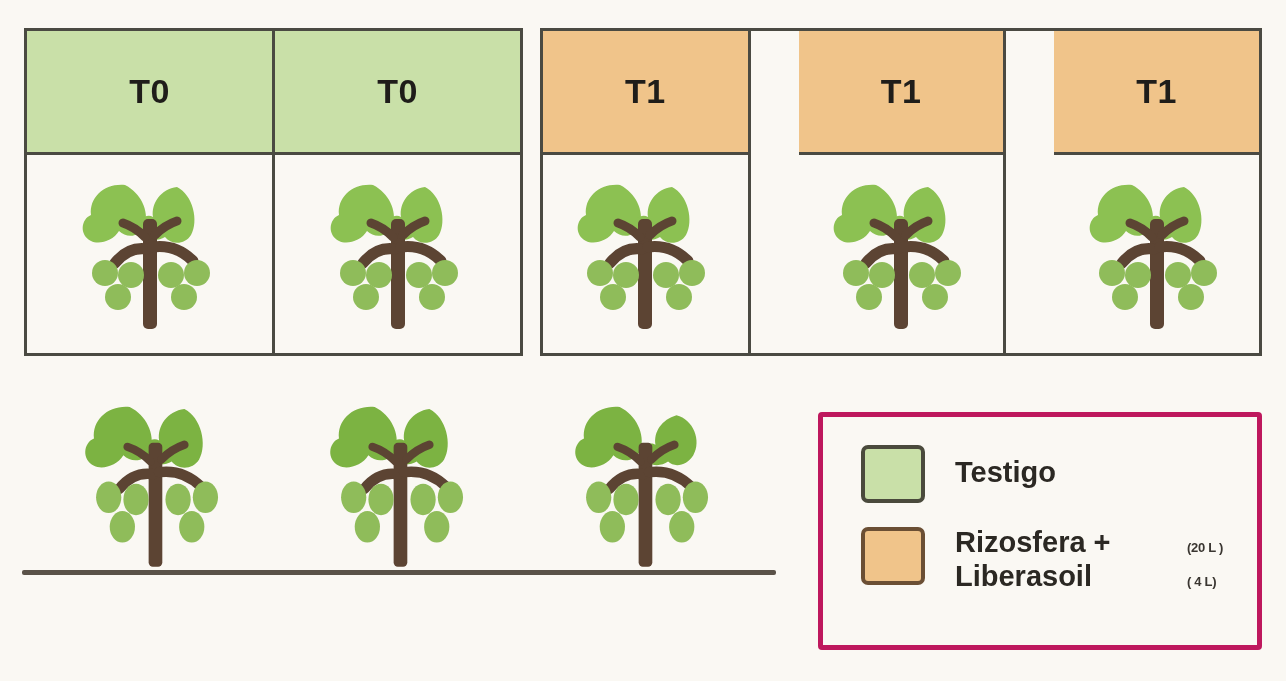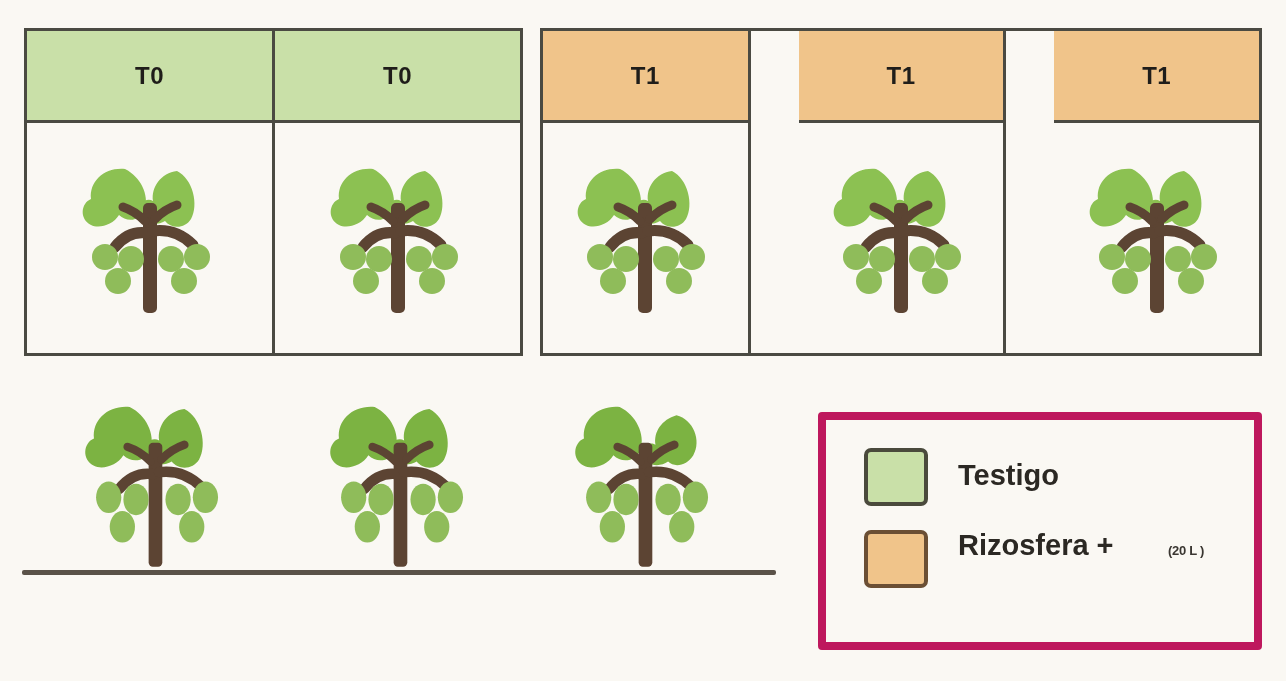--- a/index.html
+++ b/index.html
@@ -37,26 +37,26 @@
   .plot-col {
     flex: 1 1 0;
     display: flex;
     flex-direction: column;
     border-right: 3px solid #4a4a42;
     min-width: 0;
   }
   .plot-col:last-child { border-right: none; }
 
   .plot-header {
-    height: 92px;
+    height: 124px;
     border-bottom: 3px solid #4a4a42;
     display: flex;
     align-items: center;
     justify-content: center;
-    font-size: 24px;
+    font-size: 34px;
     font-weight: bold;
     color: #1f1d1a;
     letter-spacing: 0.5px;
     user-select: none;
   }
   .plot-header.green  { background: #c9e0a8; }
   .plot-header.orange { background: #f0c48a; }
 
   .plot-cell {
     flex: 1 1 auto;
@@ -94,21 +94,21 @@
     border-radius: 2px;
   }
 
   
   #legend {
     position: absolute;
     left: 818px;
     top: 412px;
     width: 444px;
     height: 238px;
-    border: 8px solid #be185d;
+    border: 5px solid #be185d;
     border-radius: 4px;
     background: #faf8f3;
     padding: 26px 0 0 38px;
   }
 
   .legend-row {
     display: flex;
     align-items: flex-start;
     margin-bottom: 22px;
   }
@@ -141,21 +141,21 @@
     font-size: 29px;
     font-weight: bold;
     color: #2b2823;
     line-height: 1.18;
   }
 
   .legend-dose {
     font-size: 13px;
     font-weight: bold;
     color: #3a3631;
-    margin-left: 14px;
+    margin-left: 36px;
     letter-spacing: -0.3px;
   }
 
   .legend-row.single .legend-text { justify-content: center; }
 
   
   .legend-label-cell { display: inline-block; min-width: 196px; }
 </style>
 </head>
 <body>
@@ -362,18 +362,22 @@
       </div>
     </div>
 
     <div class="legend-row">
       <div class="legend-swatch orange"></div>
       <div class="legend-text">
         <div class="legend-line">
           <span class="legend-label legend-label-cell">Rizosfera +</span>
           <span class="legend-dose">(20 L )</span>
         </div>
+        <div class="legend-line">
+          <span class="legend-label legend-label-cell">Liberasoil</span>
+          <span class="legend-dose">( 4 L)</span>
+        </div>
       </div>
     </div>
 
   </div>
 
 </div>
 
 </body></html>

